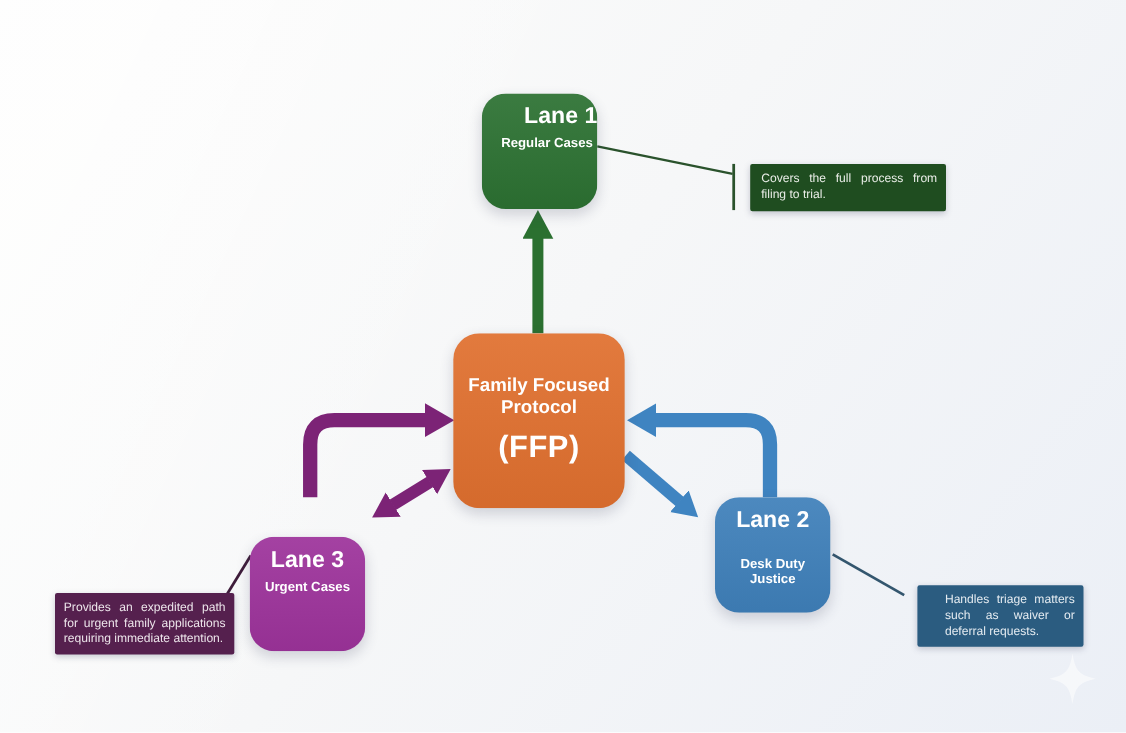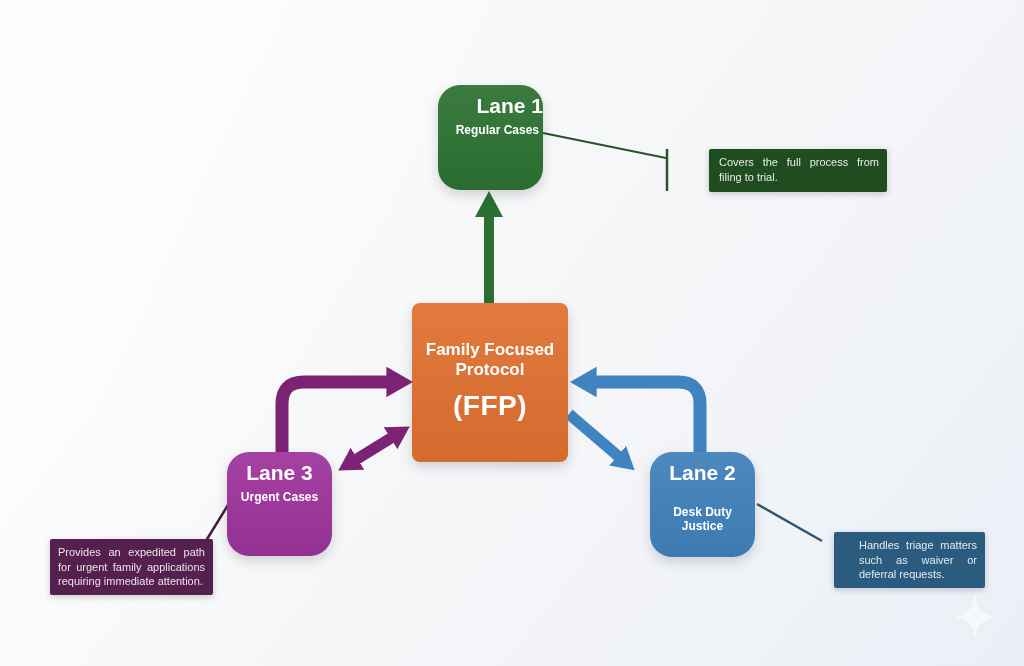--- a/index.html
+++ b/index.html
@@ -13,35 +13,35 @@
   .arrow-layer{position:absolute;left:0;top:0;width:1024px;height:666px;}
   .node{
     position:absolute;color:#ffffff;font-weight:bold;text-align:center;
     border-radius:22px;box-shadow:0 5px 12px rgba(55,60,90,0.20);
     background-image:linear-gradient(180deg, rgba(255,255,255,0.07), rgba(0,0,0,0.05));
     box-sizing:border-box;
   }
   .node-label{font-size:21px;line-height:1.15;padding-top:9px;}
   .node-sub{font-size:12px;line-height:1.14;margin-top:6px;padding:0 4px;}
   .node-ffp{
-    left:412px;top:303px;width:156px;height:159px;border-radius:8px;
+    left:412px;top:303px;width:156px;height:159px;border-radius:24px;
     padding-top:37px;
   }
   .ffp-title{font-size:17px;line-height:1.2;padding:0 12px;}
   .ffp-sub{font-size:28px;margin-top:9px;letter-spacing:0.5px;}
   .node-lane1{left:438px;top:85px;width:105px;height:105px;text-align:right;}
   .node-lane2{left:650px;top:452px;width:105px;height:105px;}
   .node-lane2 .node-sub{line-height:1.12;margin-top:21px;}
   .node-lane3{left:227px;top:452px;width:105px;height:104px;}
   .note{
     position:absolute;color:#e9ede7;font-size:11px;line-height:1.32;
     padding:6px 8px;text-align:justify;border-radius:2px;
     box-shadow:0 2px 6px rgba(55,60,90,0.25);box-sizing:border-box;
   }
-  .note-lane1{left:709px;top:149px;width:178px;min-height:43px;padding-left:10px;}
+  .note-lane1{left:682px;top:149px;width:178px;min-height:43px;padding-left:10px;}
   .note-lane3{left:30px;top:539px;width:163px;min-height:47px;color:#ece4ea;margin-left:20px;}
   .note-lane2{left:834px;top:532px;width:151px;min-height:51px;color:#e4ebf0;}
   .sparkle{position:absolute;left:952px;top:592px;opacity:0.55;filter:blur(0.6px);}
 </style>
 </head>
 <body>
 
 <div class="canvas">
 
   <svg class="arrow-layer" viewBox="0 0 1024 666">
@@ -83,21 +83,21 @@
   <div class="node node-ffp" style="background-color: rgb(224, 112, 47);">
     <div class="ffp-title">Family Focused Protocol</div>
     <div class="ffp-sub">(FFP)</div>
   </div>
 
   <div class="node node-lane2" style="background-color: rgb(63, 128, 186);">
     <div class="node-label">Lane 2</div>
     <div class="node-sub">Desk Duty Justice</div>
   </div>
 
-  <div class="node node-lane3" style="background-color: rgb(157, 51, 155);">
+  <div class="node node-lane3" style="background-color: rgb(157, 51, 155); margin-top: 36px;">
     <div class="node-label">Lane 3</div>
     <div class="node-sub">Urgent Cases</div>
   </div>
 
   <div class="note note-lane1" style="background-color: rgb(31, 77, 32);">Covers the full process from filing to trial.</div>
 
   <div class="note note-lane3" style="background-color: rgb(85, 32, 78);">Provides an expedited path for urgent family applications requiring immediate attention.</div>
 
   <div class="note note-lane2" style="background-color: rgb(43, 92, 128); padding-left: 25px;">Handles triage matters such as waiver or deferral requests.</div>
 

